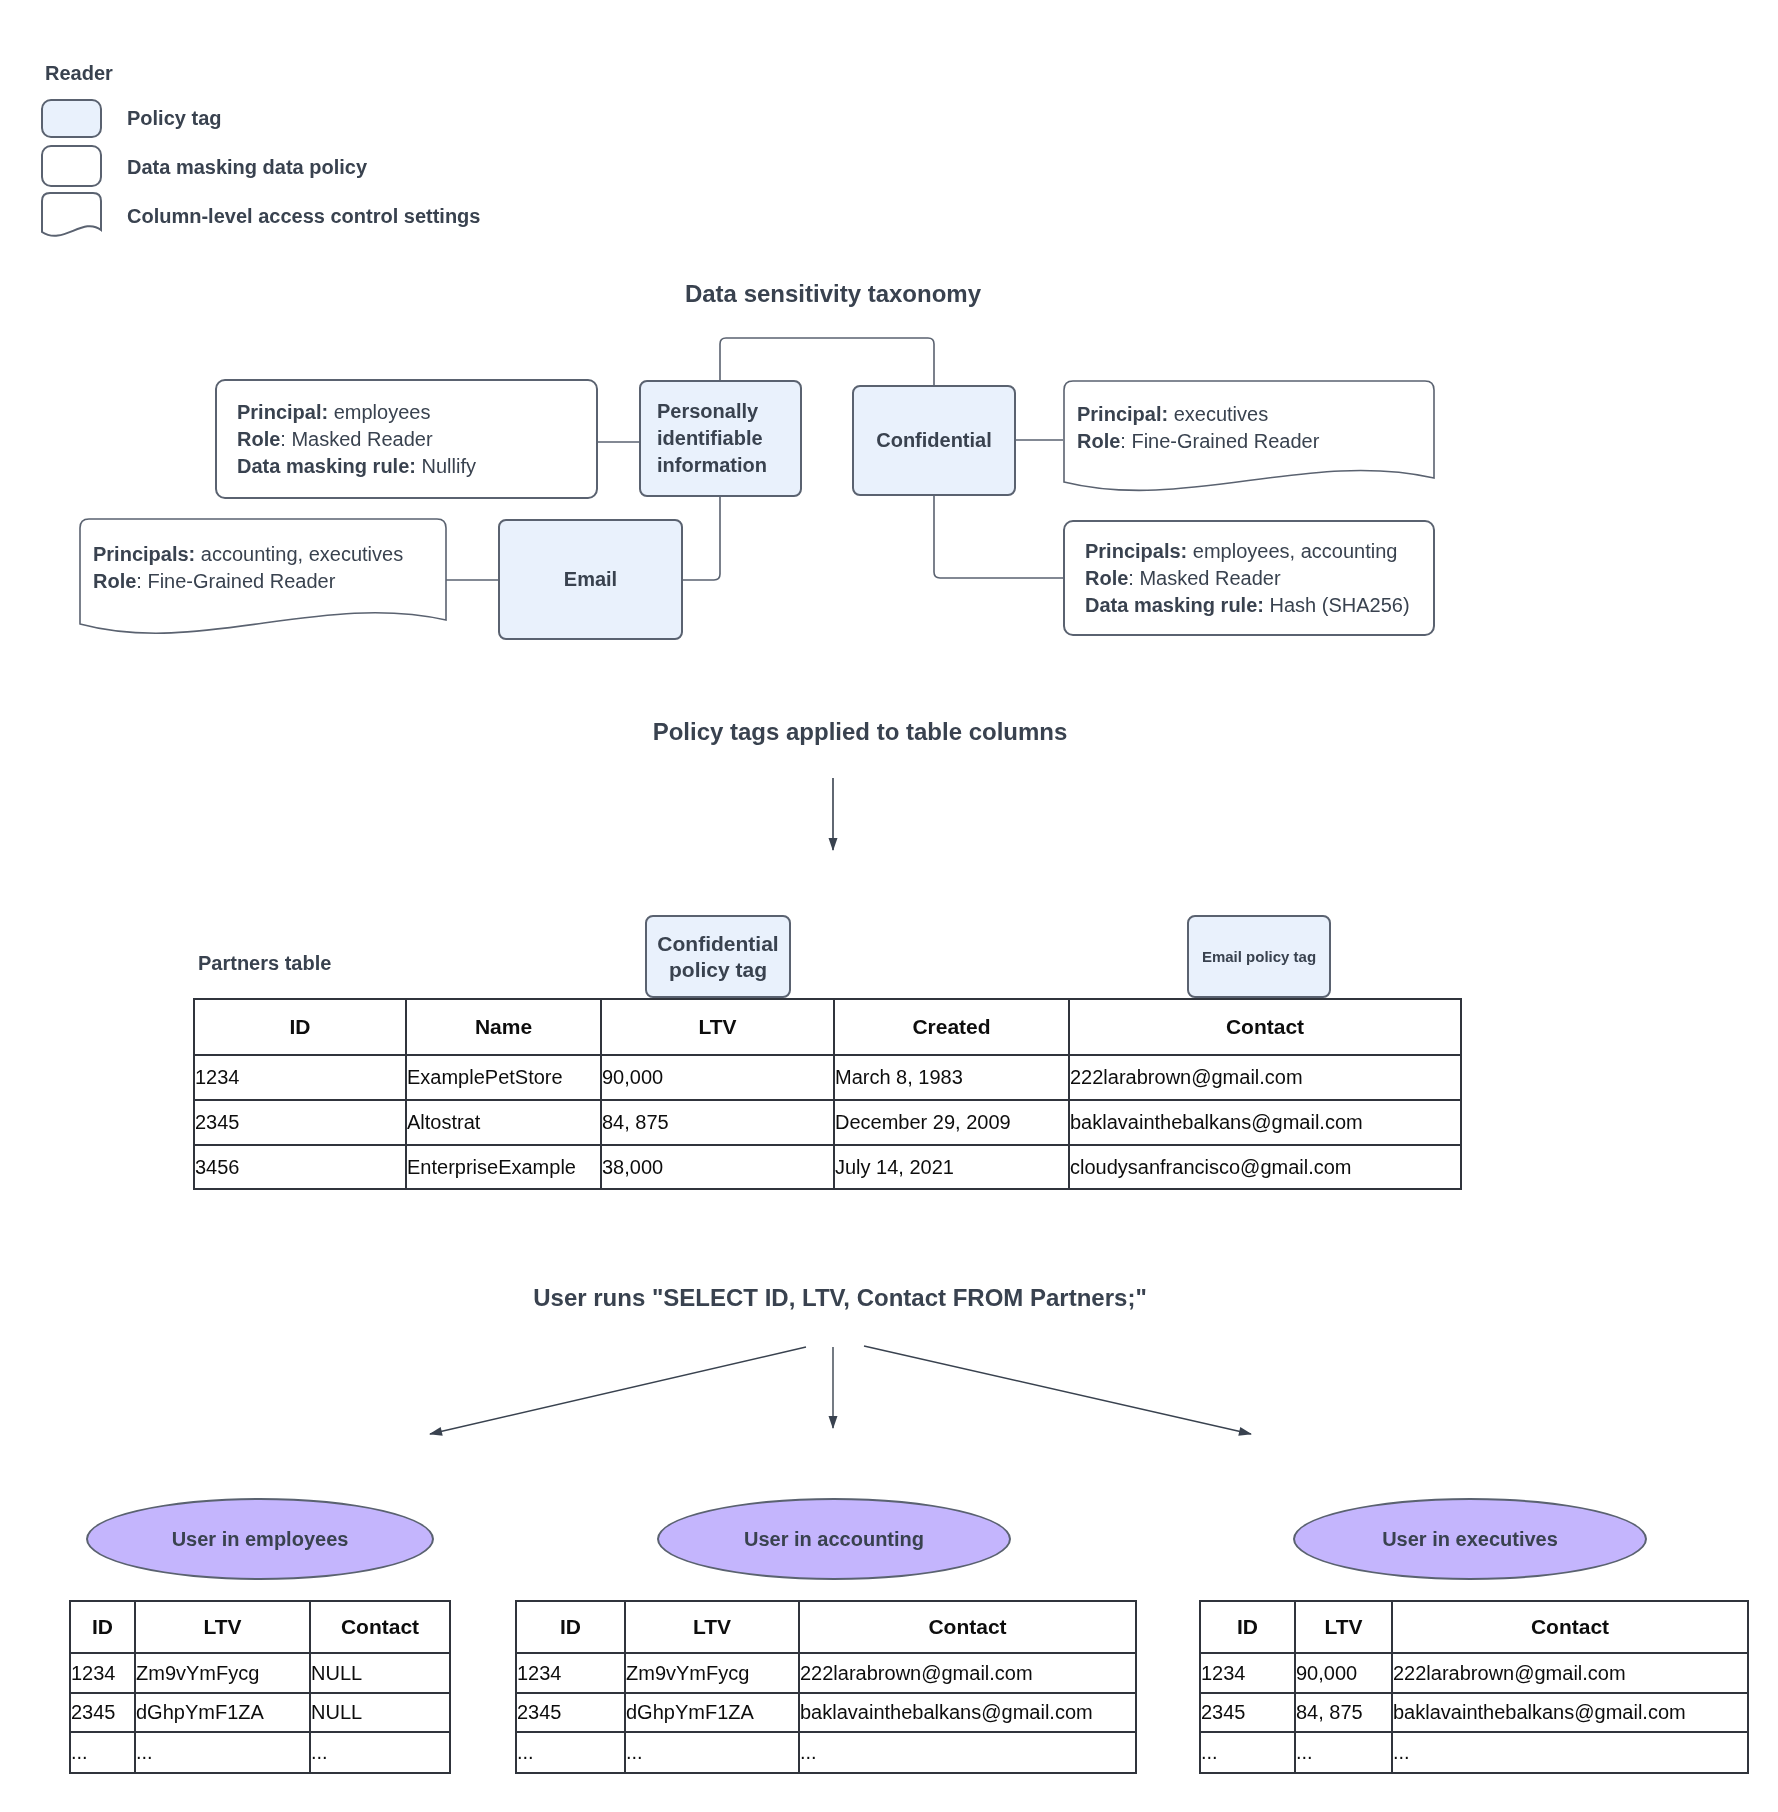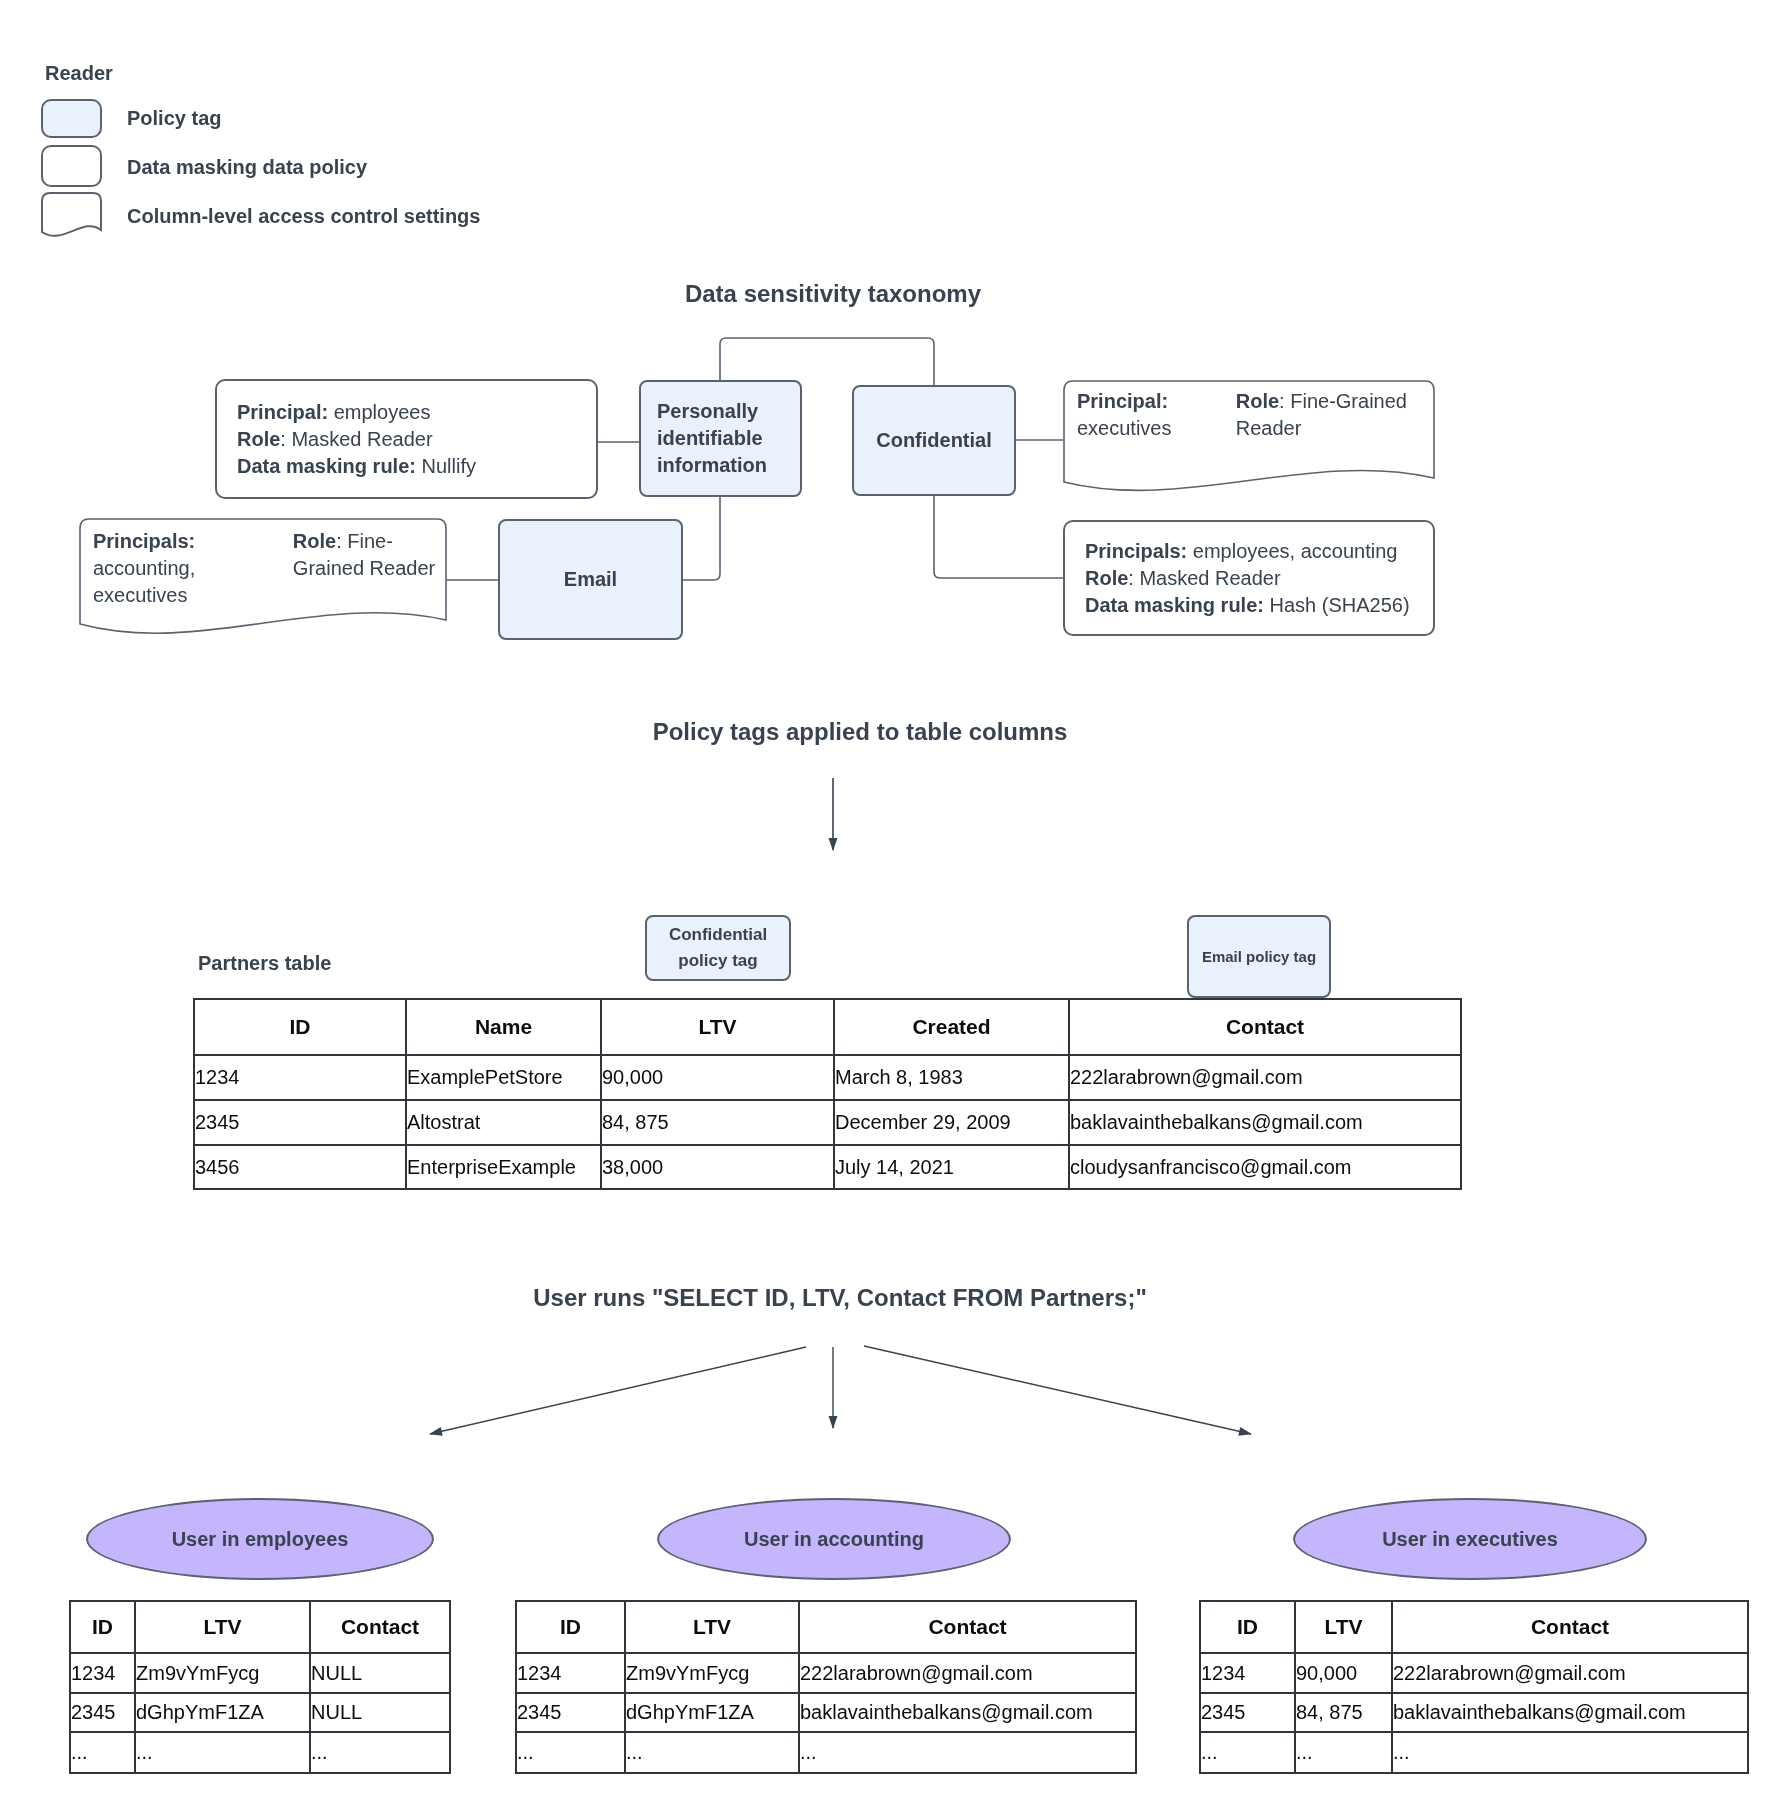--- a/index.html
+++ b/index.html
@@ -12,21 +12,21 @@
   .swatch{position:absolute;border:2px solid #5a6270;border-radius:10px;box-sizing:border-box;}
   .swatch.blue{background:#e9f1fc;}
   .tagbox{position:absolute;background:#e9f1fc;border:2px solid #5a6270;border-radius:8px;
           box-sizing:border-box;display:flex;align-items:center;justify-content:center;
           font-weight:bold;font-size:20px;color:#39424f;text-align:center;line-height:27px;}
   .tagbox.leftalign{justify-content:flex-start;text-align:left;padding-left:16px;}
   .policybox{position:absolute;background:#fff;border:2px solid #5a6270;border-radius:10px;
              box-sizing:border-box;display:flex;flex-direction:column;justify-content:center;
              padding-left:20px;font-size:20px;line-height:27px;color:#39424f;}
   .docshape{position:absolute;}
-  .doctext{position:absolute;display:flex;flex-direction:row;justify-content:center;
+  .doctext{position:absolute;display:flex;flex-direction:column;justify-content:center;
            padding-left:14px;font-size:20px;line-height:27px;color:#39424f;}
   .policybox b,.doctext b{font-weight:bold;}
   .ellipse{position:absolute;border:2px solid #5a6270;border-radius:50%;box-sizing:border-box;
            display:flex;align-items:center;justify-content:center;font-weight:bold;font-size:20px;
            color:#39424f;background:#c4b5fd;}
   table.dt{position:absolute;border-collapse:collapse;table-layout:fixed;background:#fff;}
   table.dt td,table.dt th{border:2px solid #30343c;vertical-align:middle;
        font-size:20px;color:#0d0d0d;padding:0;overflow:hidden;white-space:nowrap;}
   table.dt th{font-weight:bold;font-size:21px;}
   .plabel{position:absolute;font-weight:bold;font-size:20px;color:#39424f;}
@@ -101,21 +101,21 @@
   <div class="tagbox" style="left:498px;top:519px;width:185px;height:121px;">Email</div>
 
   <div class="policybox" style="left:1063px;top:520px;width:372px;height:116px;">
     <div><b>Principals:</b><span> employees, accounting</span></div>
     <div><b>Role</b><span>: Masked Reader</span></div>
     <div><b>Data masking rule:</b><span> Hash (SHA256)</span></div>
   </div>
 
   <div class="abs heading" style="left:510px;top:718px;width:700px;">Policy tags applied to table columns</div>
 
-  <div class="tagbox" style="left:645px;top:915px;width:146px;height:66px;font-size:17px;line-height:26px;">Confidential policy tag</div>
+  <div class="tagbox" style="left:645px;top:915px;width:146px;height:83px;font-size:21px;line-height:26px;">Confidential policy tag</div>
   <div class="tagbox" style="left:1187px;top:915px;width:144px;height:83px;font-size:15px;line-height:26px;">Email policy tag</div>
 
   <div class="plabel" style="left:198px;top:952px;">Partners table</div>
 
   <table class="dt" style="left:193px;top:998px;width:1267px;">
     <colgroup>
         <col style="width:212px">
         <col style="width:195px">
         <col style="width:233px">
         <col style="width:235px">

